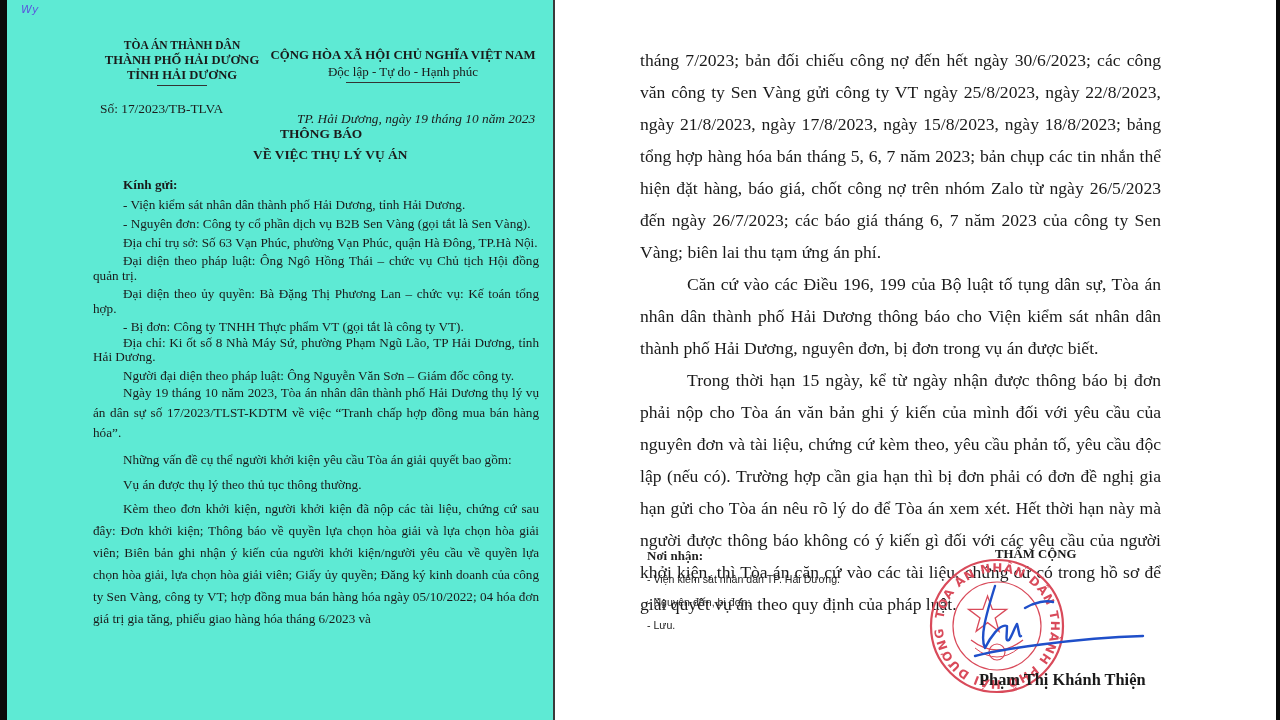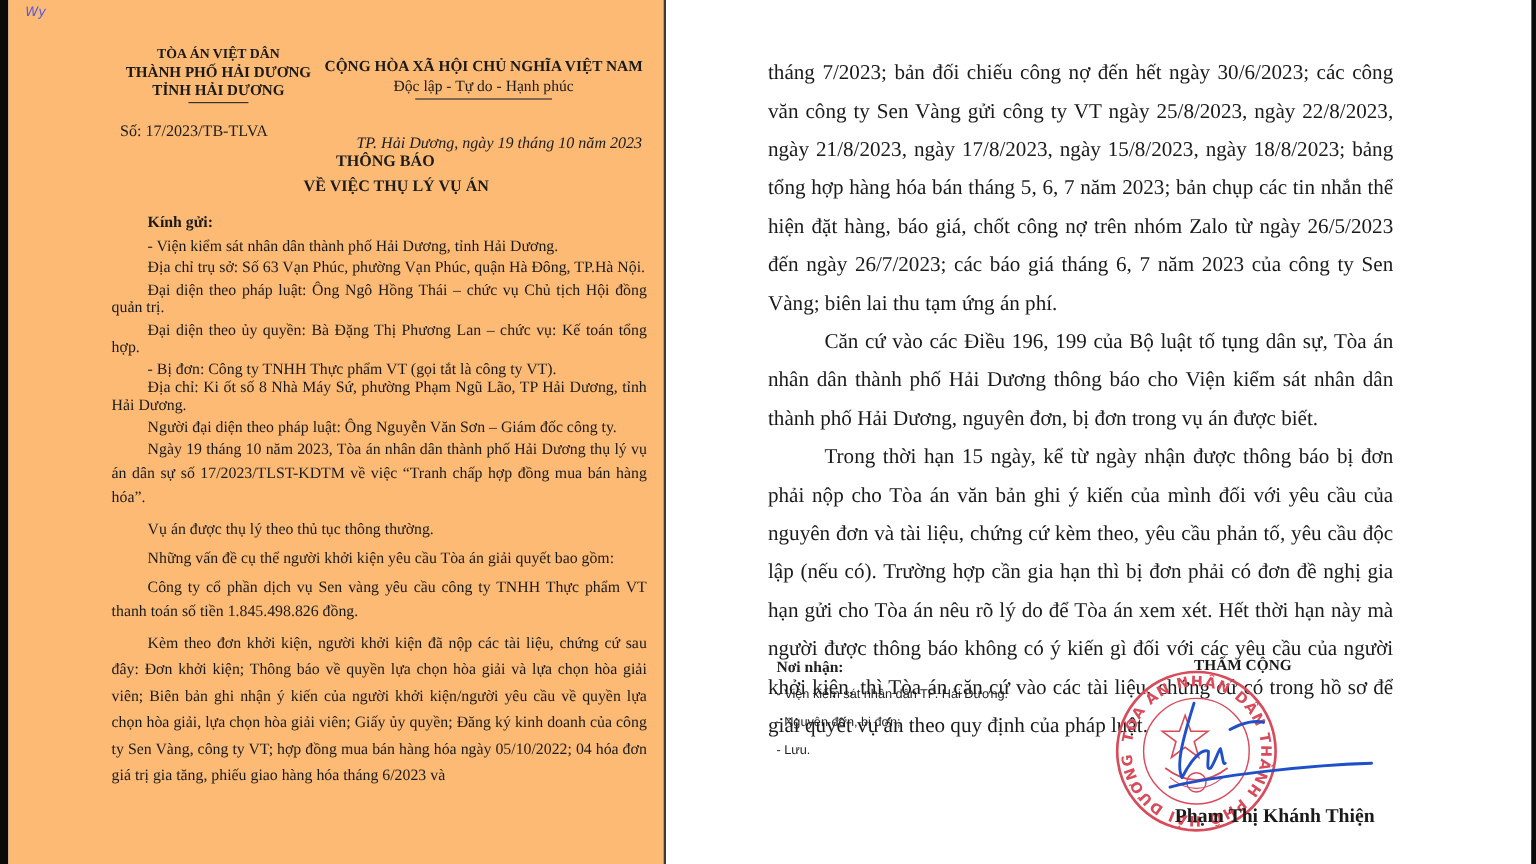--- a/index.html
+++ b/index.html
@@ -5,21 +5,21 @@
     * { box-sizing: border-box; margin: 0; padding: 0; }
     html, body { width: 1280px; height: 720px; overflow: hidden; background: #fff; }
     body { position: relative; font-family: "Liberation Serif", "DejaVu Serif", serif; color: #1a1a1a; }
 
     .edge-left { position: absolute; left: 0; top: 0; width: 7px; height: 720px; background: #0a0a0a; }
     .edge-right { position: absolute; left: 1276px; top: 0; width: 4px; height: 720px; background: #0a0a0a; }
     .page-divider { position: absolute; left: 553px; top: 0; width: 2px; height: 720px; background: #3a3a3a; }
     .pen-mark { position: absolute; left: 14px; top: 3px; font-family: "DejaVu Sans", sans-serif; font-size: 11px; color: #5a5adc; font-style: italic; }
 
     
-    .left-page { position: absolute; left: 7px; top: 0; width: 546px; height: 720px; background: #fdba74; }
+    .left-page { position: absolute; left: 7px; top: 0; width: 546px; height: 720px; background: #5eead4; }
     .lp { position: absolute; font-size: 13.2px; line-height: 15px; color: #1c1c1c; }
     .hdr-court { position: absolute; left: 80px; top: 38px; width: 190px; text-align: center; font-weight: bold; font-size: 12.6px; line-height: 15px; }
     .hdr-court .l1 { font-size: 11.5px; }
     .hdr-court .underline { width: 50px; height: 1px; background: #333; margin: 2px auto 0; }
     .hdr-nation { position: absolute; left: 258px; top: 48px; width: 276px; text-align: center; }
     .hdr-nation .n1 { font-weight: bold; font-size: 12.8px; }
     .hdr-nation .n2 { font-size: 13px; margin-top: 1px; }
     .hdr-nation .underline { width: 114px; height: 1px; background: #333; margin: 2px auto 0; }
     .doc-number { left: 93px; top: 101px; font-size: 13.4px; }
     .doc-date { left: 290px; top: 111px; font-style: italic; font-size: 13.4px; }
@@ -45,50 +45,50 @@
 </head>
 <body>
 
 <div class="edge-left"></div>
 <div class="edge-right"></div>
 
 <div class="left-page">
   <span class="pen-mark">Wy</span>
 
   <div class="hdr-court">
-    <div class="l1">TÒA ÁN VIỆT DÂN</div>
+    <div class="l1">TÒA ÁN THÀNH DÂN</div>
     <div>THÀNH PHỐ HẢI DƯƠNG</div>
     <div>TỈNH HẢI DƯƠNG</div>
     <div class="underline"></div>
   </div>
 
   <div class="hdr-nation">
     <div class="n1">CỘNG HÒA XÃ HỘI CHỦ NGHĨA VIỆT NAM</div>
     <div class="n2">Độc lập - Tự do - Hạnh phúc</div>
     <div class="underline"></div>
   </div>
 
   <div class="lp doc-number">Số: 17/2023/TB-TLVA</div>
   <div class="lp doc-date">TP. Hải Dương, ngày 19 tháng 10 năm 2023</div>
   <div class="lp doc-title">THÔNG BÁO</div>
   <div class="lp doc-subtitle">VỀ VIỆC THỤ LÝ VỤ ÁN</div>
 
   <div class="body-block" style="top:178px;">
     <p class="ind" style="font-weight:bold;">Kính gửi:</p>
     <p class="ind" style="margin-top:5px;">- Viện kiểm sát nhân dân thành phố Hải Dương, tỉnh Hải Dương.</p>
+    <p class="ind" style="margin-top:5px;">- Nguyên đơn: Công ty cổ phần dịch vụ B2B Sen Vàng (gọi tắt là Sen Vàng).</p>
     <p class="ind" style="margin-top:4px;">Địa chỉ trụ sở: Số 63 Vạn Phúc, phường Vạn Phúc, quận Hà Đông, TP.Hà Nội.</p>
     <p class="ind" style="margin-top:4px;">Đại diện theo pháp luật:  Ông Ngô Hồng Thái – chức vụ Chủ tịch Hội đồng quản trị.</p>
     <p class="ind" style="margin-top:4px;">Đại diện theo ủy quyền: Bà Đặng Thị Phương Lan – chức vụ: Kế toán tổng hợp.</p>
     <p class="ind" style="margin-top:4px;">- Bị đơn: Công ty TNHH Thực phẩm VT (gọi tắt là công ty VT).</p>
     <p class="ind" style="margin-top:1px;">Địa chỉ: Ki ốt số 8 Nhà Máy Sứ, phường Phạm Ngũ Lão, TP Hải Dương, tỉnh Hải Dương.</p>
     <p class="ind" style="margin-top:4px;">Người đại diện theo pháp luật: Ông Nguyễn Văn Sơn – Giám đốc công ty.</p>
     <p class="ind" style="margin-top:0px; line-height:20px;">Ngày 19 tháng 10 năm 2023, Tòa án nhân dân thành phố Hải Dương thụ lý vụ án dân sự số 17/2023/TLST-KDTM về việc “Tranh chấp hợp đồng mua bán hàng hóa”.</p>
+    <p class="ind" style="margin-top:10px;">Những vấn đề cụ thể người khởi kiện yêu cầu Tòa án giải quyết bao gồm:</p>
     <p class="ind" style="margin-top:10px;">Vụ án được thụ lý theo thủ tục thông thường.</p>
-    <p class="ind" style="margin-top:10px;">Những vấn đề cụ thể người khởi kiện yêu cầu Tòa án giải quyết bao gồm:</p>
-    <p class="ind" style="margin-top:6px; line-height:20px;">Công ty cổ phần dịch vụ Sen vàng yêu cầu công ty TNHH Thực phẩm VT thanh toán số tiền 1.845.498.826 đồng.</p>
     <p class="ind" style="margin-top:6px; line-height:22px;">Kèm theo đơn khởi kiện, người khởi kiện đã nộp các tài liệu, chứng cứ sau đây: Đơn khởi kiện; Thông báo về quyền lựa chọn hòa giải và lựa chọn hòa giải viên; Biên bản ghi nhận ý kiến của người khởi kiện/người yêu cầu về quyền lựa chọn hòa giải, lựa chọn hòa giải viên; Giấy ủy quyền; Đăng ký kinh doanh của công ty Sen Vàng, công ty VT; hợp đồng mua bán hàng hóa ngày 05/10/2022; 04 hóa đơn giá trị gia tăng, phiếu giao hàng hóa tháng 6/2023 và</p>
   </div>
 </div>
 
 <div class="page-divider"></div>
 
 <div class="right-page">
   <div class="rp-block" style="top:44px;">
     <p>tháng 7/2023; bản đối chiếu công nợ đến hết ngày 30/6/2023; các công văn công ty Sen Vàng  gửi công ty VT ngày 25/8/2023, ngày 22/8/2023, ngày 21/8/2023, ngày 17/8/2023, ngày 15/8/2023, ngày 18/8/2023; bảng tổng hợp hàng hóa bán tháng 5, 6, 7 năm 2023; bản chụp các tin nhắn thể hiện đặt hàng, báo giá, chốt công nợ trên nhóm Zalo từ ngày 26/5/2023 đến ngày 26/7/2023; các báo giá tháng 6, 7 năm 2023 của công ty Sen Vàng; biên lai thu tạm ứng án phí.</p>
     <p class="ind" style="margin-top:0px;">Căn cứ vào các Điều 196, 199 của Bộ luật tố tụng dân sự, Tòa án nhân dân thành phố Hải Dương thông báo cho Viện kiểm sát nhân dân thành phố Hải Dương, nguyên đơn, bị đơn trong vụ án được biết.</p>

